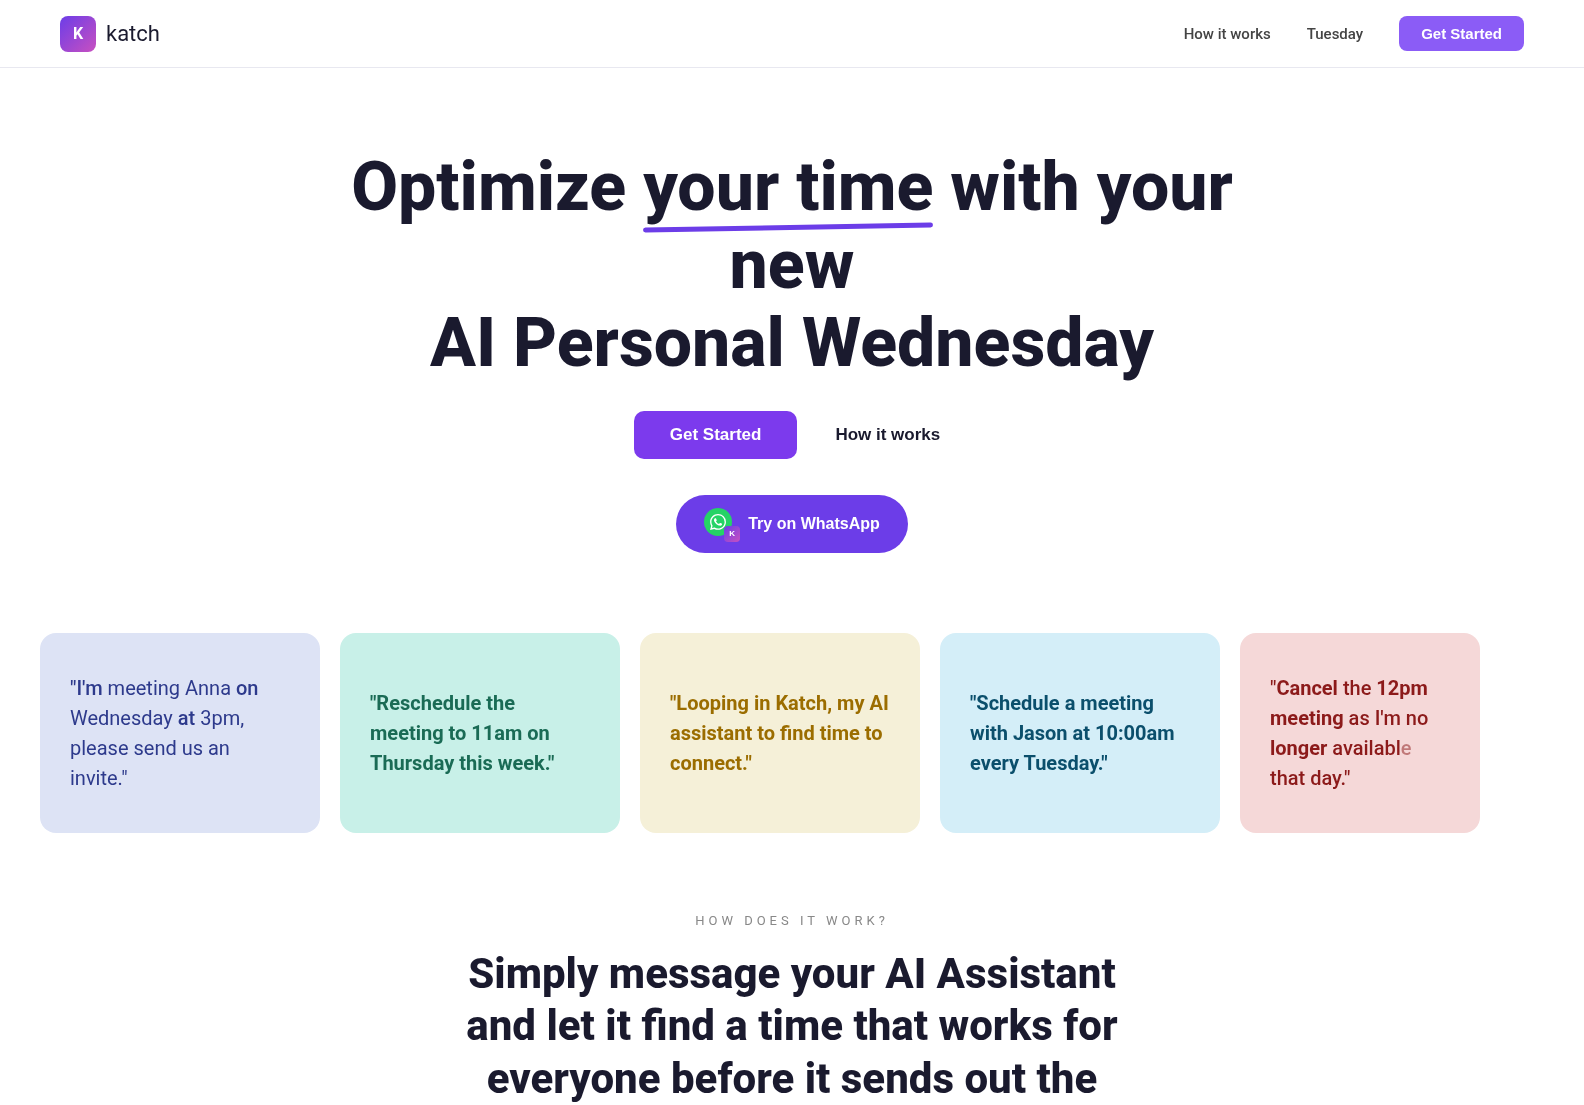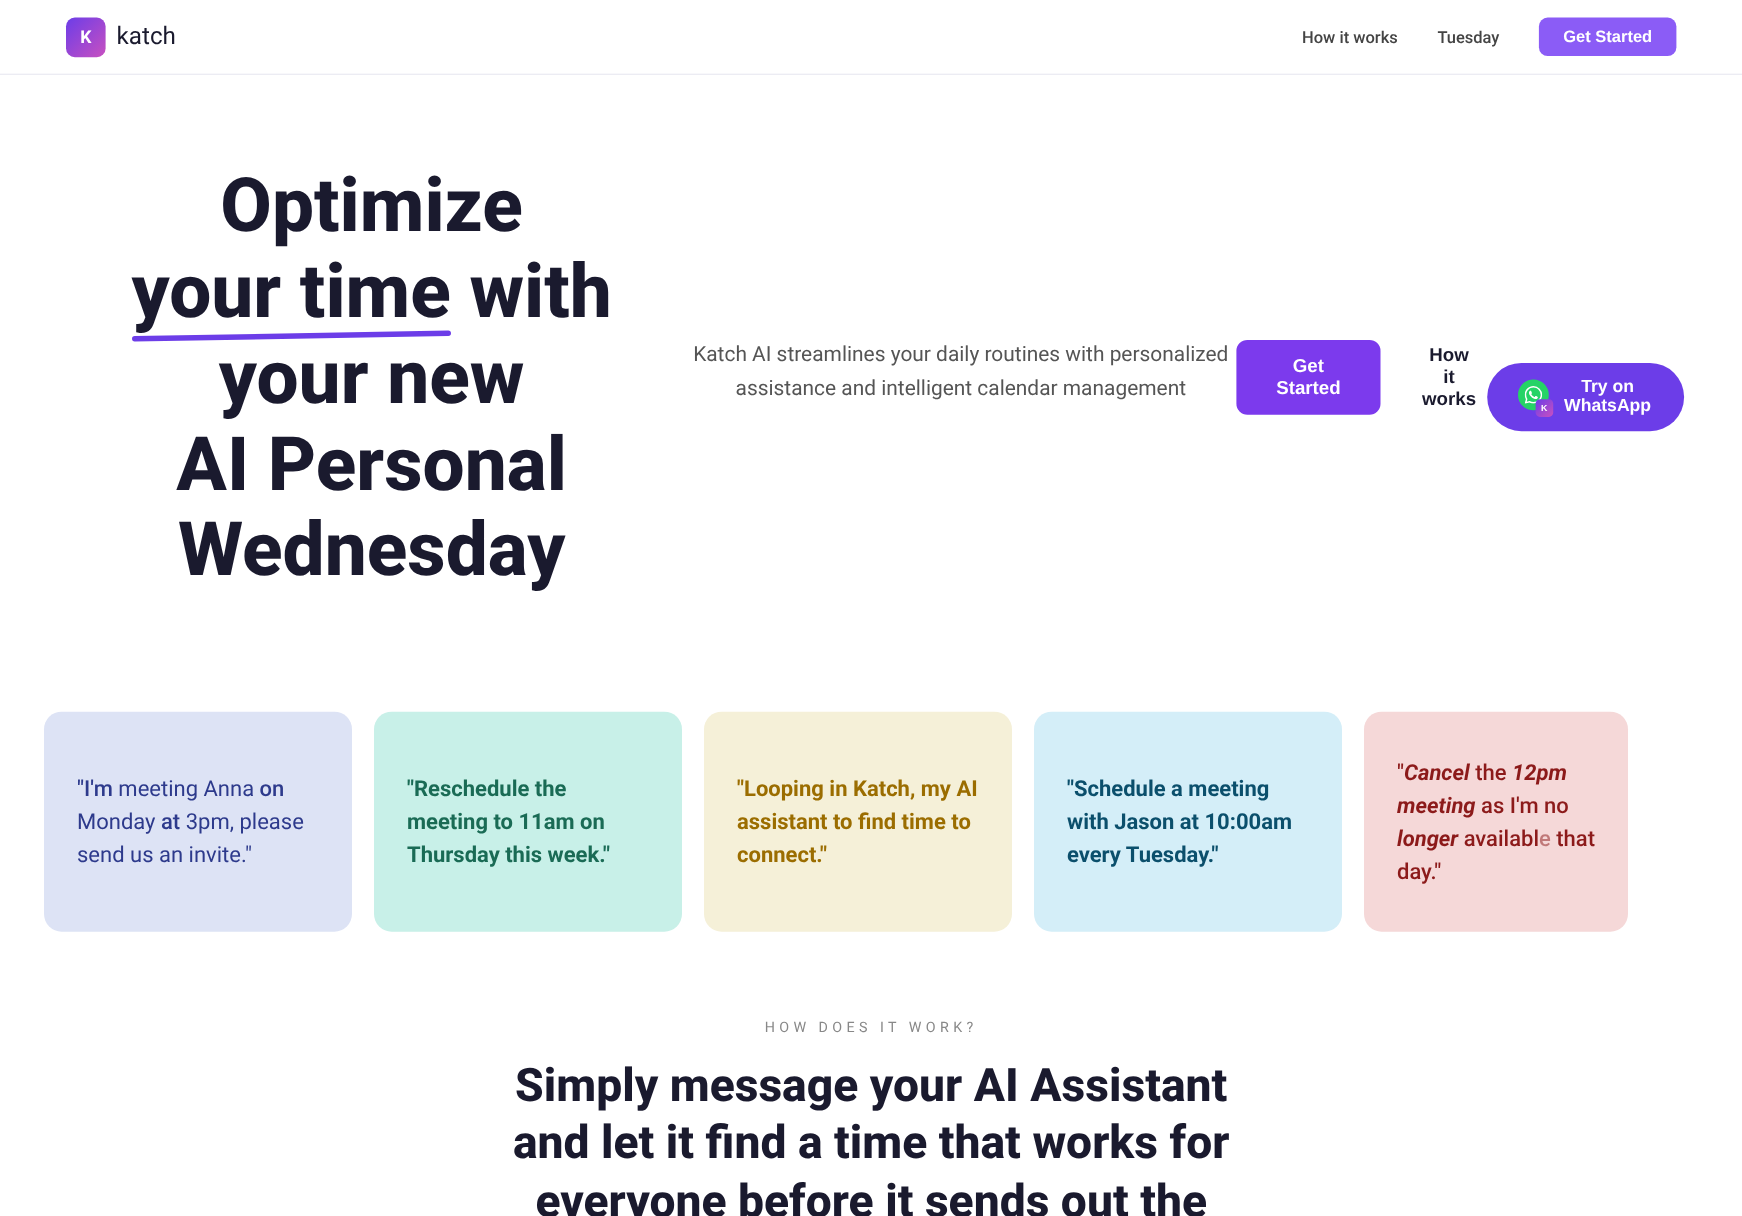--- a/index.html
+++ b/index.html
@@ -76,21 +76,21 @@
       border-radius: 8px;
       font-size: 15px;
       font-weight: 600;
       cursor: pointer;
       border: none;
     }
 
     
     .hero {
       display: flex;
-      flex-direction: row;
+      flex-direction: column;
       align-items: center;
       padding: 80px 53px 60px;
       text-align: center;
       justify-content: center;
     }
 
     .hero-title {
       font-size: 68px;
       font-weight: 800;
       line-height: 1.15;
@@ -248,21 +248,21 @@
     }
     .card-4 .card-text { color: #0b4f6c; }
     .card-4 .card-text strong { font-weight: 700; }
 
     .card-5 {
       background: #f5d8d8;
       flex: 0 0 240px;
       overflow: hidden;
     }
     .card-5 .card-text { color: #8c1a1a; }
-    .card-5 .card-text strong { font-weight: 700; font-style: italic; }
+    .card-5 .card-text strong { font-weight: 700; }
 
     
     .how-it-works-section {
       padding: 60px 40px 40px;
       text-align: center;
     }
 
     .section-eyebrow {
       font-size: 13px;
       font-weight: 400;
@@ -305,21 +305,20 @@
     <a class="nav-link">Tuesday</a>
     <button class="nav-get-started">Get Started</button>
   </div>
 </nav>
 
 <section class="hero">
   <h1 class="hero-title">
     Optimize <span class="underline-text">your time</span> with your new<br>
     <span>AI Personal Wednesday</span>
   </h1>
-  <p class="hero-subtitle">Katch AI streamlines your daily routines with personalized assistance and intelligent calendar management</p>
 
   <div class="hero-buttons">
     <button class="btn-get-started">Get Started</button>
     <button class="btn-how-it-works">How it works</button>
   </div>
 
   <button class="btn-whatsapp">
     <div class="whatsapp-icon-wrapper">
       <div class="whatsapp-circle">
         <svg width="16" height="16" viewBox="0 0 24 24" fill="white">
@@ -329,21 +328,21 @@
       <div class="katch-mini-logo">K</div>
     </div>
     <span>Try on WhatsApp</span>
   </button>
 </section>
 
 <div class="cards-strip">
 
   <div class="feature-card card-1">
     <p class="card-text">
-      "I'm <strong>meeting Anna</strong> on <strong>Monday</strong> at <strong>3pm, please send us an invite."</strong>
+      "I'm <strong>meeting Anna</strong> on <strong>Wednesday</strong> at <strong>3pm, please send us an invite."</strong>
     </p>
   </div>
 
   <div class="feature-card card-2">
     <p class="card-text">
       <strong>"Reschedule the meeting to 11am on Thursday this week."</strong>
     </p>
   </div>
 
   <div class="feature-card card-3">

